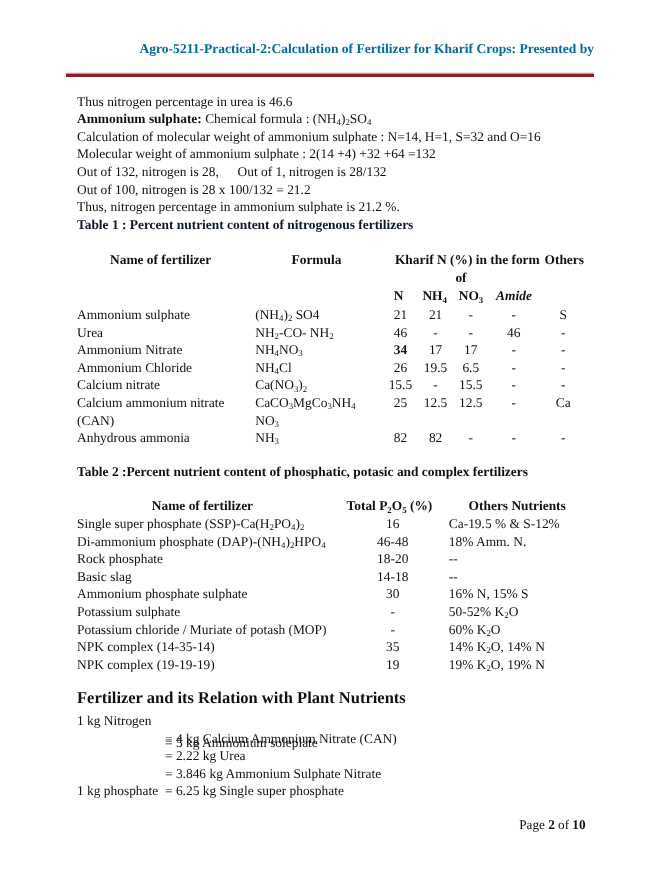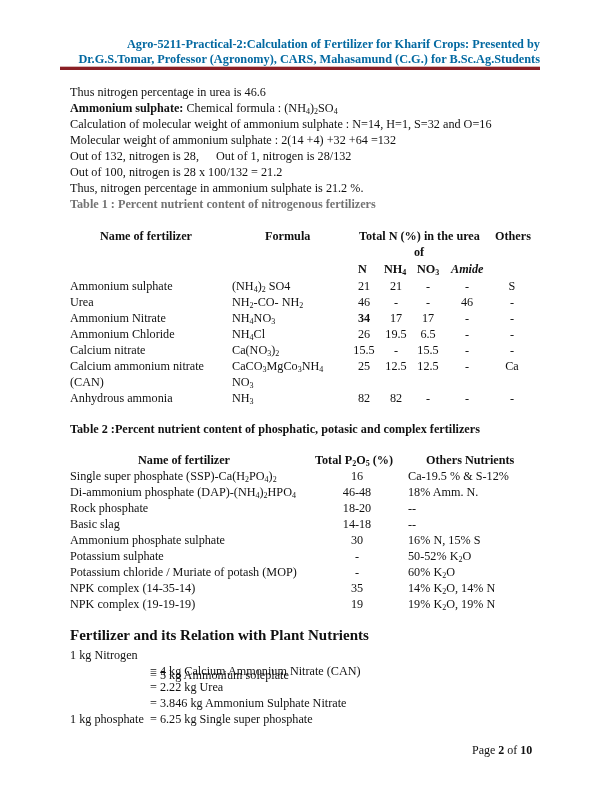--- a/index.html
+++ b/index.html
@@ -8,53 +8,52 @@
     font-family: "Liberation Serif", "DejaVu Serif", serif;
     color: #111;
     font-size: 12.2px;
   }
   .header {
     position: absolute; left: 60px; top: 37px; width: 480px;
     text-align: right; color: #0369a1; font-weight: bold; font-size: 12.3px; line-height: 15px;
   }
   .line { position: absolute; left: 70px; white-space: nowrap; line-height: 15px; }
   .bold { font-weight: bold; }
-  .red { color: #737373; font-weight: bold; }
+  .red { color: #0f172a; font-weight: bold; }
   .cell { position: absolute; white-space: nowrap; line-height: 15px; }
   .c { text-align: center; }
   .h2 { font-size: 15px; font-weight: bold; text-align: center; }
   sub { font-size: 8px; vertical-align: -2px; line-height: 0; }
   .footer { position: absolute; left: 472px; top: 743px; font-size: 12px; white-space: nowrap; }
 </style>
 </head>
 <body>
 
 <div class="header">
   <div>Agro-5211-Practical-2:Calculation of Fertilizer for Kharif Crops: Presented by</div>
-  <div>Dr.G.S.Tomar, Professor (Agronomy), CARS, Mahasamund (C.G.) for B.Sc.Ag.Students</div>
 </div>
 <div style="position:absolute;left:60px;top:66px;width:480px;height:1px;background:#d8b7b7;"></div>
 <div style="position:absolute;left:60px;top:67px;width:480px;height:3px;background:#8a1f25;"></div>
 
 <div class="line" style="top:85px;text-align:center;">Thus nitrogen percentage in urea is 46.6</div>
 <div class="line" style="top:101px;">
   <span class="bold">Ammonium sulphate:</span><span> Chemical formula : (NH</span><sub>4</sub><span>)</span><sub>2</sub><span>SO</span><sub>4</sub>
 </div>
 <div class="line" style="top:117px;">Calculation of molecular weight of ammonium sulphate : N=14, H=1, S=32 and O=16</div>
 <div class="line" style="top:133px;">Molecular weight of ammonium sulphate : 2(14 +4) +32 +64 =132</div>
 <div class="line" style="top:149px;">Out of 132, nitrogen is 28,</div>
 <div class="line" style="top:149px;left:216px;">Out of 1, nitrogen is 28/132</div>
 <div class="line" style="top:165px;">Out of 100, nitrogen is 28 x 100/132 = 21.2</div>
 <div class="line" style="top:181px;">Thus, nitrogen percentage in ammonium sulphate is 21.2 %.</div>
 <div class="line red" style="top:197px;">Table 1 : Percent nutrient content of nitrogenous fertilizers</div>
 
 <div id="table1">
   <div class="cell bold" style="left:100px;top:229px;">Name of fertilizer</div>
   <div class="cell bold" style="left:265px;top:229px;">Formula</div>
-  <div class="cell bold" style="left:359px;top:229px;">Total N (%) in the urea</div>
+  <div class="cell bold" style="left:359px;top:229px;">Kharif N (%) in the form</div>
   <div class="cell bold" style="left:414px;top:245px;">of</div>
   <div class="cell bold" style="left:495px;top:229px;">Others</div>
   <div class="cell bold" style="left:358px;top:262px;">N</div>
   <div class="cell bold" style="left:384px;top:262px;"><span>NH</span><sub>4</sub></div>
   <div class="cell bold" style="left:417px;top:262px;"><span>NO</span><sub>3</sub></div>
   <div class="cell bold" style="left:451px;top:262px;font-style:italic;">Amide</div>
   <div id="t1rows">
       <div>
         <div class="cell" style="left:70px;top:279px;">Ammonium sulphate</div>
         <div class="cell" style="left:232px;top:279px;"><span>(NH</span><sub>4</sub><span>)</span><sub>2</sub><span> SO4</span></div>

